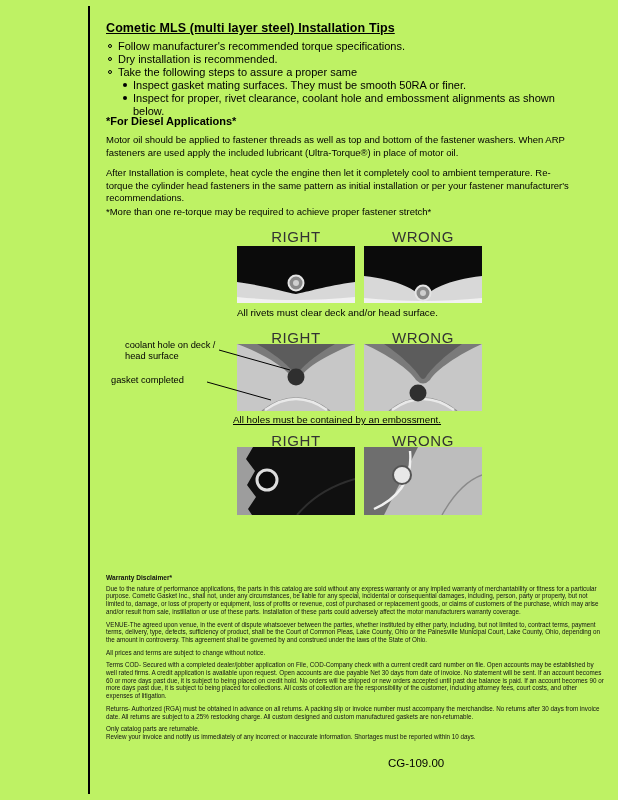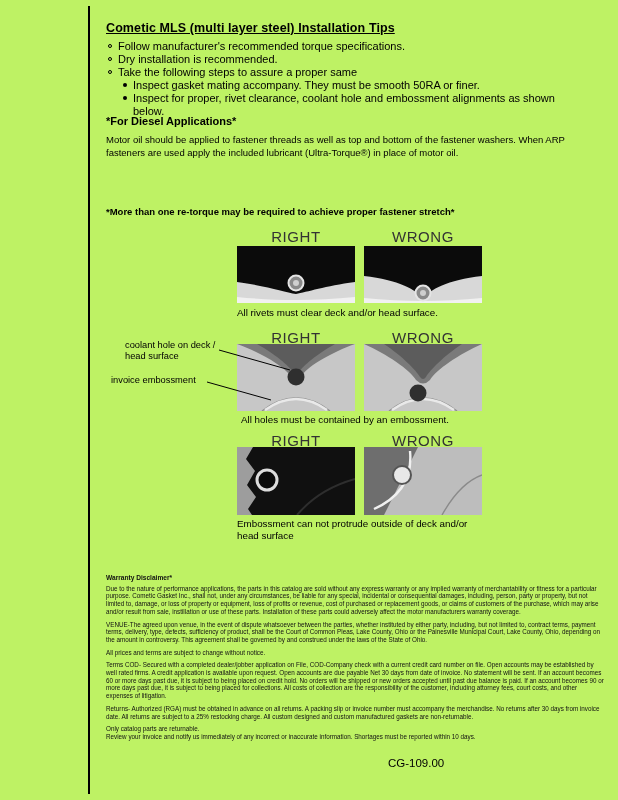--- a/index.html
+++ b/index.html
@@ -13,35 +13,35 @@
 
   .bullets { position:absolute; left:106px; top:40px; width:472px; }
   .bullet-row { display:flex; align-items:flex-start; font-size:11px; line-height:13px; }
   .ring { flex:0 0 auto; width:4px; height:4px; border:1px solid #000; border-radius:50%; margin:4px 6px 0 2px; }
   .dot  { flex:0 0 auto; width:4px; height:4px; background:#000; border-radius:50%; margin:4px 6px 0 17px; }
 
   .diesel-heading { position:absolute; left:106px; top:115px; font-size:11px; font-weight:bold; }
   .para { position:absolute; left:106px; width:468px; font-size:9.5px; line-height:12.5px; }
   .para1 { top:134px; }
   .para2 { top:167px; }
-  .note  { top:206px;font-weight:bold; }
+  .note  { top:206px; }
 
   .diagrams { position:absolute; left:105px; top:226px; width:505px; height:322px; }
   .dg-header { position:absolute; width:118px; text-align:center; font-size:15px; color:#333; letter-spacing:0.6px; }
   .dg-img { position:absolute; width:118px; line-height:0; }
   .dg-img svg { display:block; }
   .dg-caption { position:absolute; font-size:9.8px; line-height:12px; }
   .callout { position:absolute; font-size:9.3px; line-height:10.5px; text-align:left; }
   .callout-lines { position:absolute; left:0; top:0; width:505px; height:322px; pointer-events:none; z-index:5; }
 
   .hdr-r1 { top:2px; }   .hdr-r2 { top:103px; } .hdr-r3 { top:206px; }
   .col-l { left:132px; } .col-r { left:259px; }
   .img-r1 { top:20px; }  .img-r2 { top:118px; } .img-r3 { top:221px; }
   .cap-r1 { top:81px; left:132px; }
-  .cap-r2 { top:188px; left:136px; }
+  .cap-r2 { top:188px; left:128px;text-decoration:underline; }
   .cap-r3 { top:292px; left:132px; width:238px; }
   .callout-coolant { top:114px; left:20px; width:94px; }
   .callout-emboss  { top:149px; left:6px;  width:96px; }
 
   .legal { position:absolute; left:106px; top:574px; width:498px; font-size:6.3px; line-height:7.7px; color:#111; }
   .legal .legal-heading { font-size:6.6px; font-weight:bold; margin-bottom:3px; }
   .legal p { margin-bottom:5px; }
   .legal p.tight { margin-bottom:0; }
 
   .footer-code { position:absolute; left:388px; top:757px; font-size:11.5px; }
@@ -63,30 +63,31 @@
     <div class="bullet-row">
       <span class="ring"></span>
       <span>Dry installation is recommended.</span>
     </div>
     <div class="bullet-row">
       <span class="ring"></span>
       <span>Take the following steps to assure a proper same</span>
     </div>
     <div class="bullet-row">
       <span class="dot"></span>
-      <span>Inspect gasket mating accompany.  They must be smooth 50RA or finer.</span>
+      <span>Inspect gasket mating surfaces.  They must be smooth 50RA or finer.</span>
     </div>
     <div class="bullet-row">
       <span class="dot"></span>
       <span>Inspect for proper, rivet clearance, coolant hole and embossment alignments as shown below.</span>
     </div>
   </div>
 
   <div class="diesel-heading">*For Diesel Applications*</div>
   <div class="para para1">Motor oil should be applied to fastener threads as well as top and bottom of the fastener washers. When ARP fasteners are used apply the included lubricant (Ultra-Torque®) in place of motor oil.</div>
+  <div class="para para2">After Installation is complete, heat cycle the engine then let it completely cool to ambient temperature. Re-torque the cylinder head fasteners in the same pattern as initial installation or per your fastener manufacturer's recommendations.</div>
   <div class="para note">*More than one re-torque may be required to achieve proper fastener stretch*</div>
 
   <div class="diagrams">
 
     <div class="dg-header hdr-r1 col-l">RIGHT</div>
     <div class="dg-header hdr-r1 col-r">WRONG</div>
 
     <div class="dg-img img-r1 col-l">
       <svg width="118" height="57" viewBox="0 0 118 57">
         <rect width="118" height="57" fill="#0b0b0b"></rect>
@@ -104,21 +105,21 @@
         <circle cx="59" cy="47" r="7.5" fill="#8a8a8a" stroke="#e5e5e5" stroke-width="2"></circle>
         <circle cx="59" cy="47" r="3" fill="#cfcfcf"></circle>
       </svg>
     </div>
     <div class="dg-caption cap-r1">All rivets must clear deck and/or head surface.</div>
 
     <div class="dg-header hdr-r2 col-l">RIGHT</div>
     <div class="dg-header hdr-r2 col-r">WRONG</div>
 
     <div class="callout callout-coolant">coolant hole on deck / head surface</div>
-    <div class="callout callout-emboss">invoice embossment</div>
+    <div class="callout callout-emboss">gasket completed</div>
 
     <div class="dg-img img-r2 col-l">
       <svg width="118" height="67" viewBox="0 0 118 67">
         <rect width="118" height="67" fill="#c7c7c7"></rect>
         <path d="M0,0 H118 C95,8 72,22 66,30 Q59,36 52,30 C46,22 23,8 0,0 Z" fill="#7a7a7a"></path>
         <path d="M20,0 H98 C80,10 66,22 62,28 Q59,31 56,28 C52,22 38,10 20,0 Z" fill="#5c5c5c"></path>
         <path d="M25,67 Q59,41 93,67" stroke="#909090" stroke-width="1.4" fill="none"></path>
         <path d="M28,66 Q59,44 90,66" stroke="#e9e9e9" stroke-width="2.4" fill="none"></path>
         <circle cx="59" cy="33" r="8.5" fill="#2f2f2f"></circle>
       </svg>
@@ -148,21 +149,20 @@
     </div>
     <div class="dg-img img-r3 col-r">
       <svg width="118" height="68" viewBox="0 0 118 68">
         <rect width="118" height="68" fill="#bdbdbd"></rect>
         <path d="M0,0 L54,0 L20,68 L0,68 Z" fill="#6e6e6e"></path>
         <path d="M10,62 Q50,44 46,4" stroke="#f0f0f0" stroke-width="2.4" fill="none"></path>
         <circle cx="38" cy="28" r="9" fill="#e8e8e8" stroke="#555555" stroke-width="2"></circle>
         <path d="M78,68 Q96,36 118,28" stroke="#8a8a8a" stroke-width="1.4" fill="none"></path>
       </svg>
     </div>
-    <div class="dg-caption cap-r3">Embossment can not protrude outside of deck and/or head surface</div>
 
     <svg class="callout-lines" width="505" height="322" viewBox="0 0 505 322">
       <line x1="114" y1="124" x2="185" y2="144" stroke="#000" stroke-width="1"></line>
       <line x1="102" y1="156" x2="166" y2="174" stroke="#000" stroke-width="1"></line>
     </svg>
   </div>
 
   <div class="legal">
     <div class="legal-heading">Warranty Disclaimer*</div>
     <p>Due to the nature of performance applications, the parts in this catalog are sold without any express warranty or any implied warranty of merchantability or fitness for a particular purpose.  Cometic Gasket Inc., shall not, under any circumstances, be liable for any special, incidental or consequential damages, including, person, party or property, but not limited to, damage, or loss of property or equipment, loss of profits or revenue, cost of purchased or replacement goods, or claims of customers of the purchase, which may arise and/or result from sale, instillation or use of these parts.  Installation of these parts could adversely affect the motor manufacturers warranty coverage.</p>

